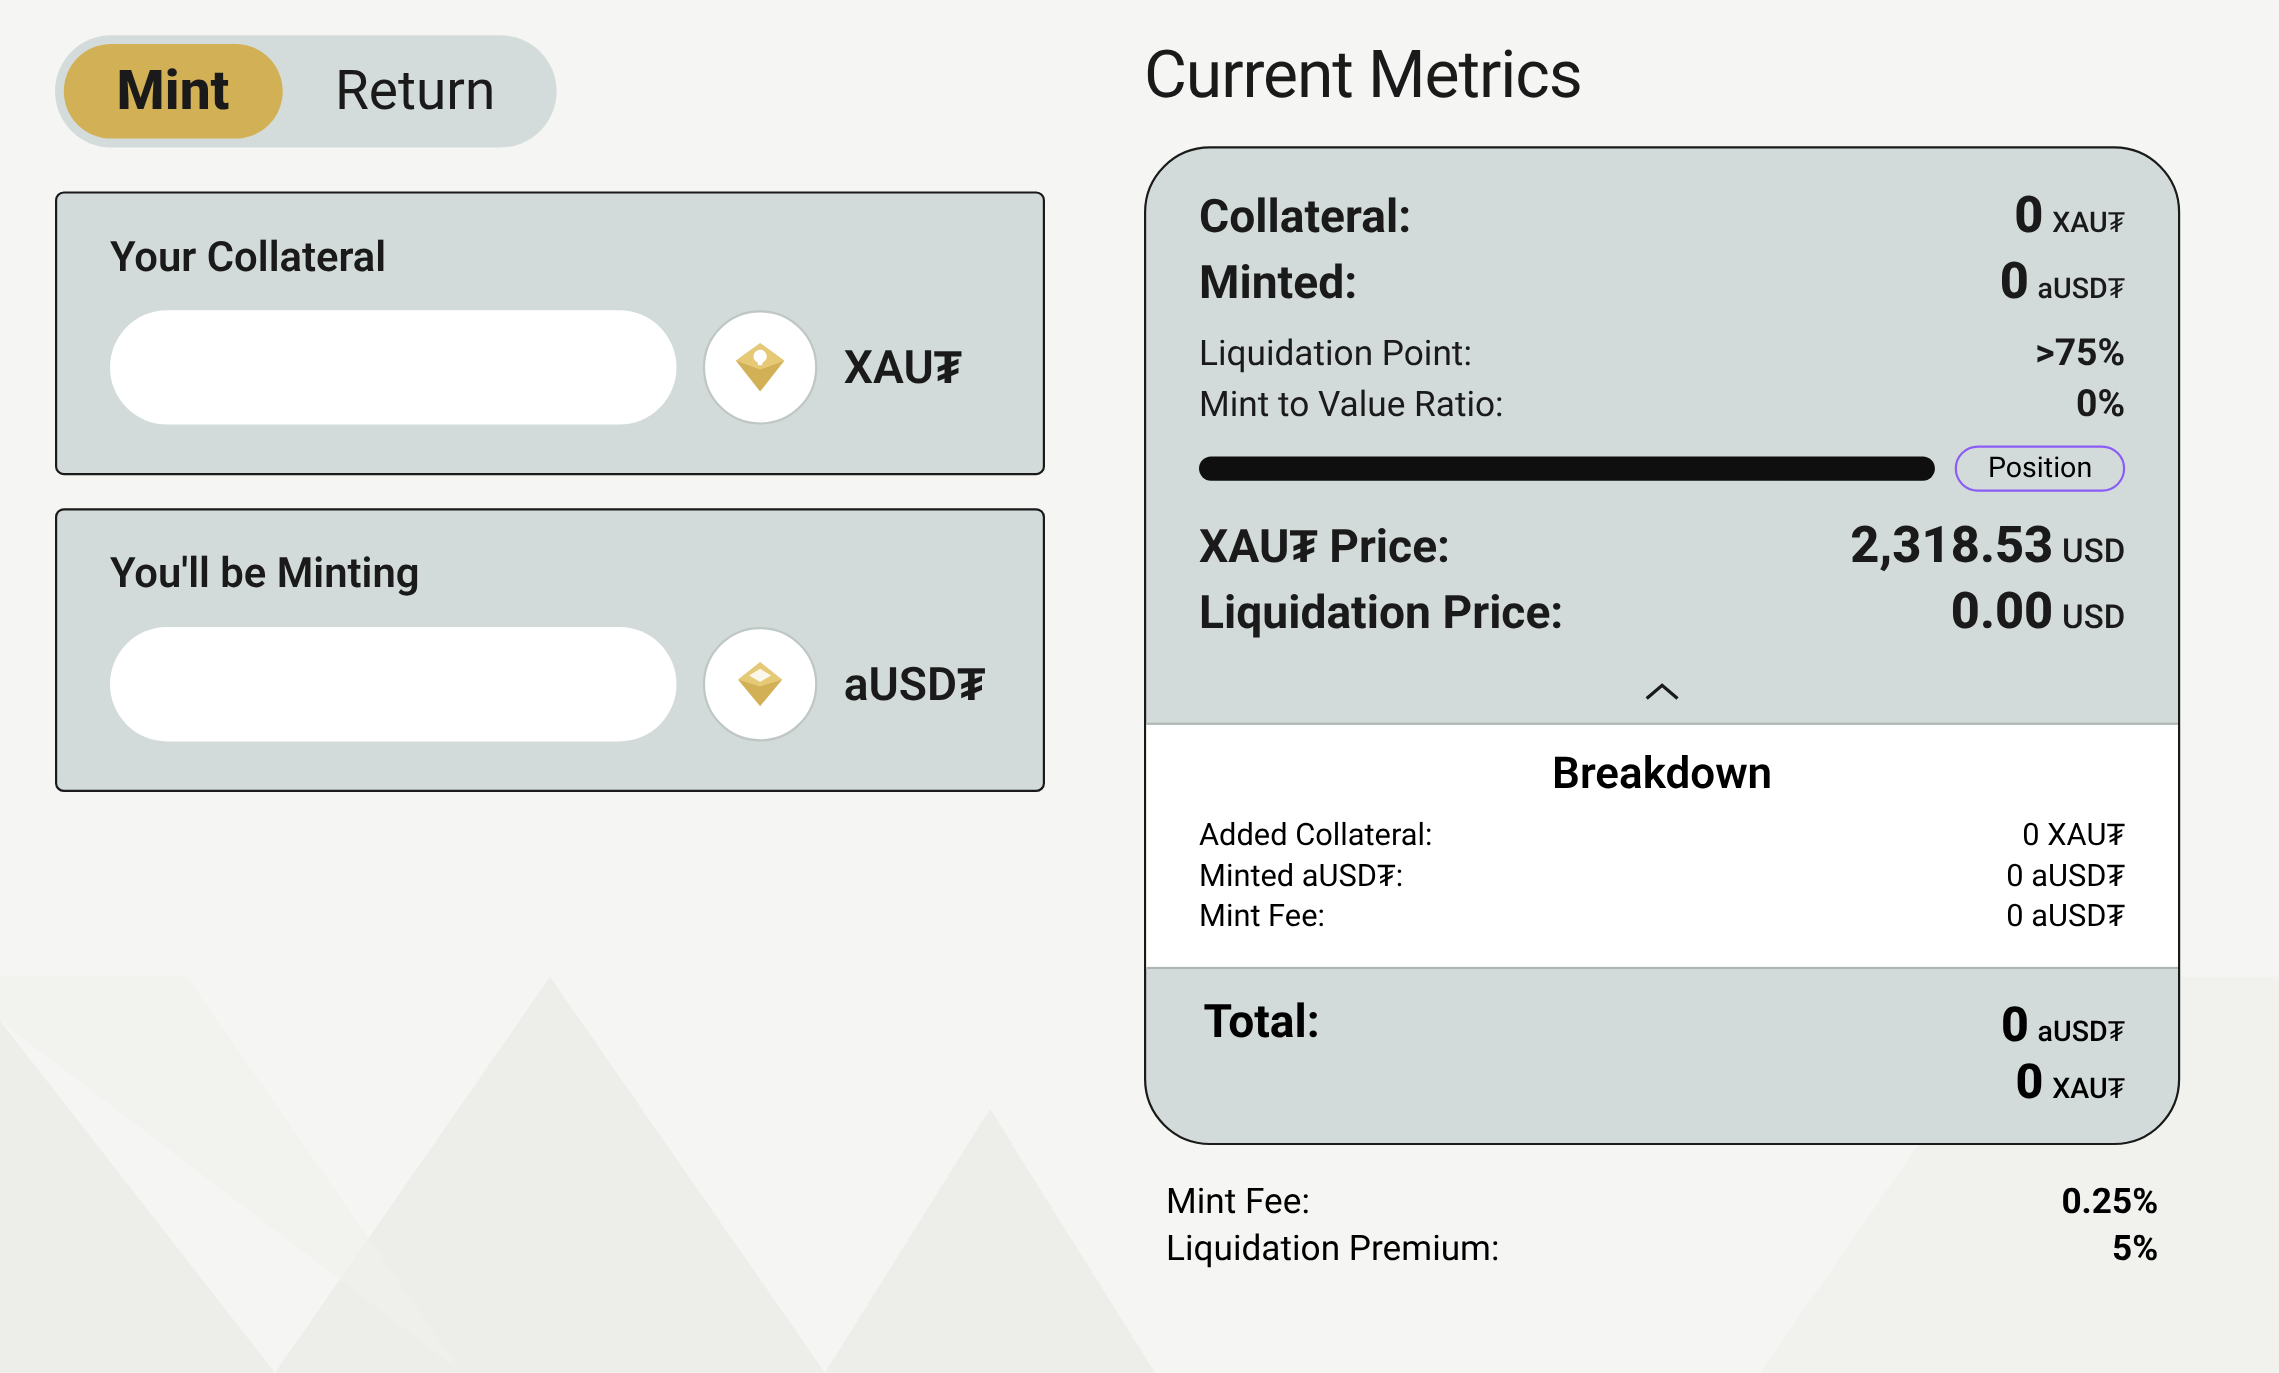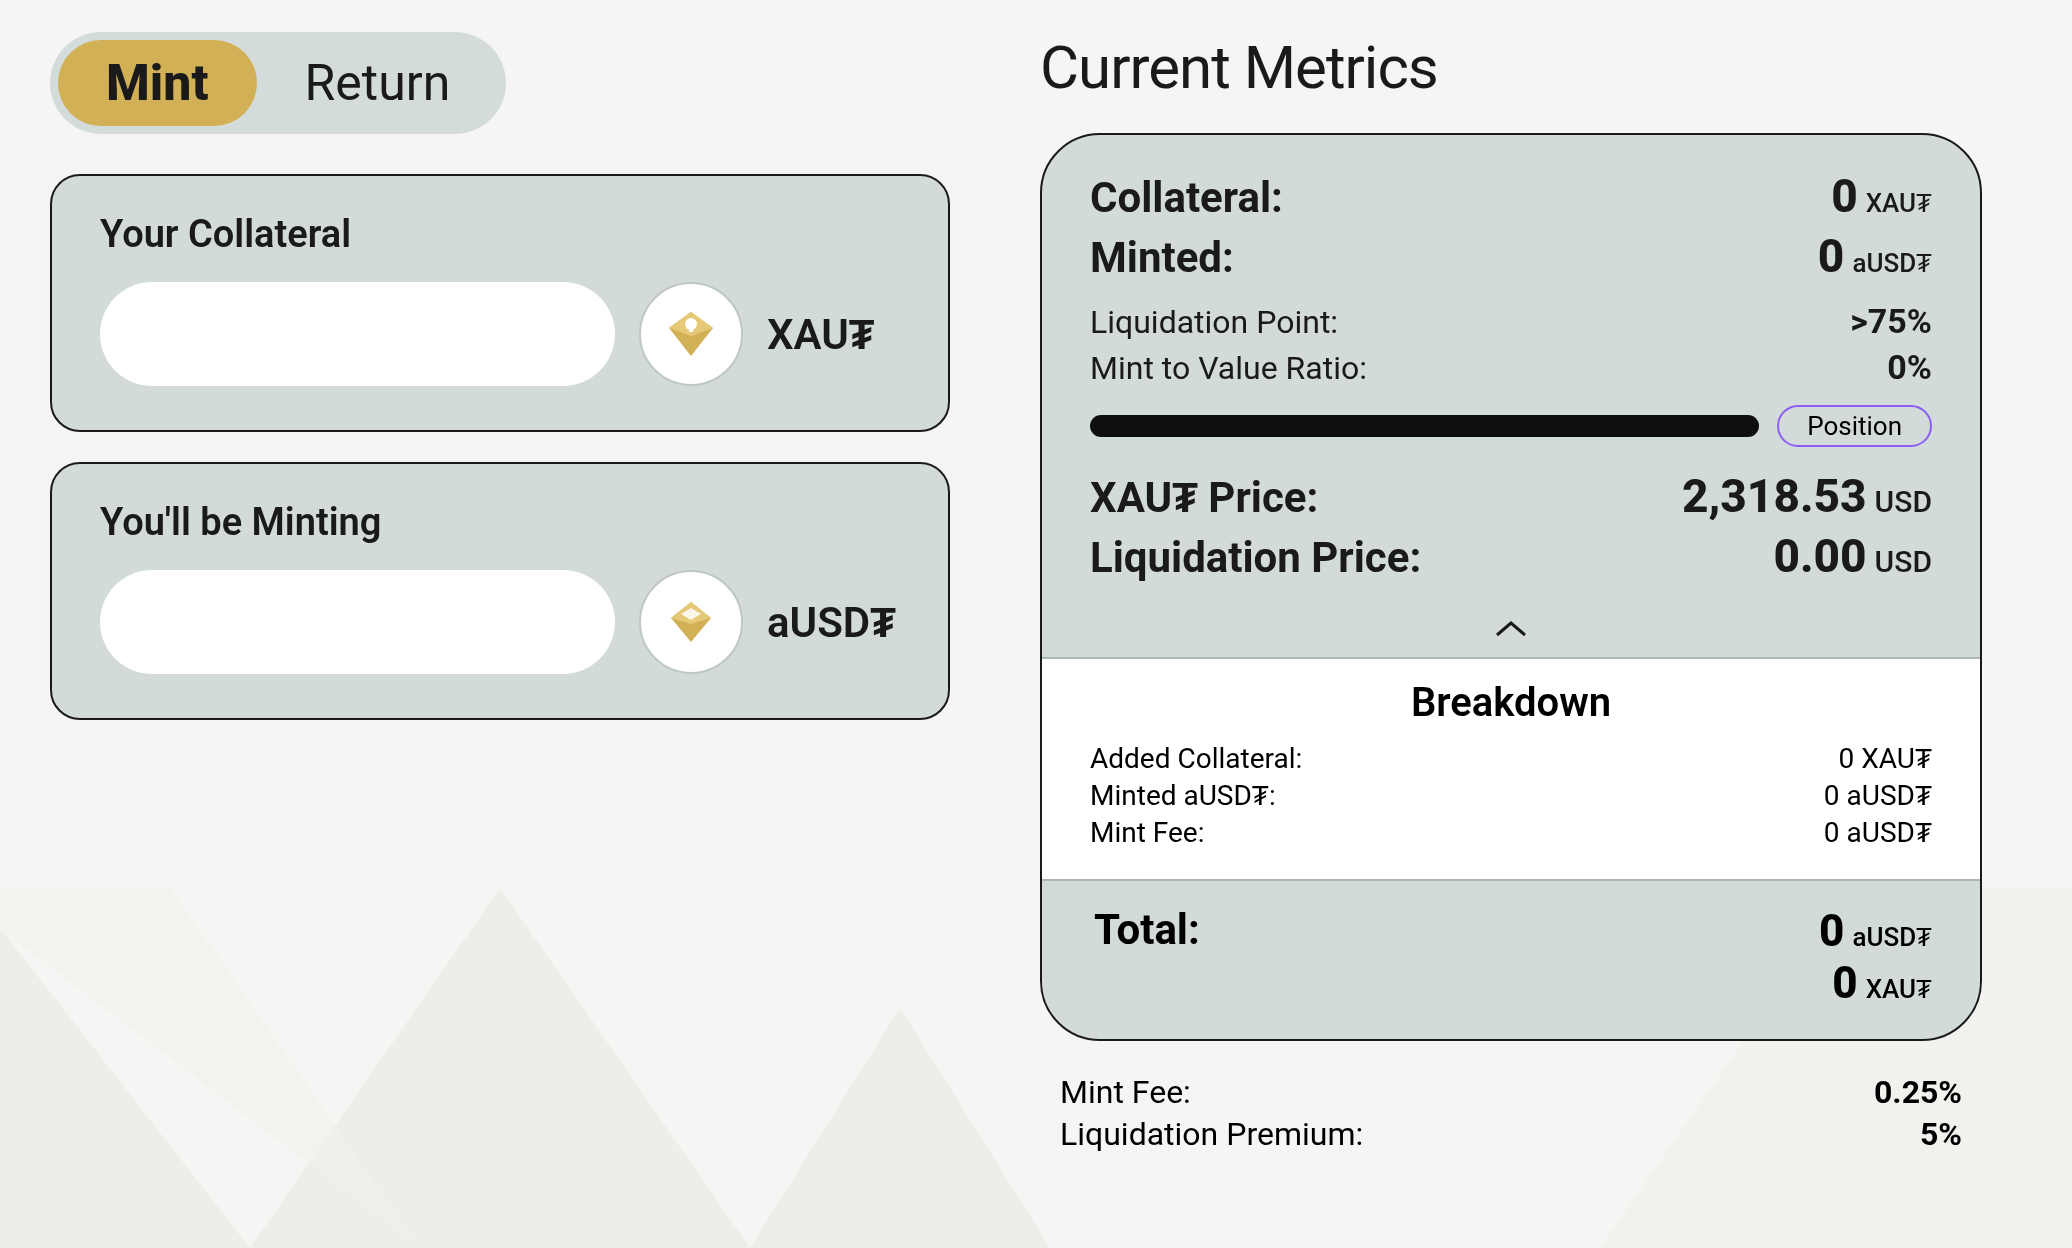--- a/index.html
+++ b/index.html
@@ -46,21 +46,21 @@
 }
 .tab.active {
   background: #d2b055;
   font-weight: 800;
 }
 
 
 .input-card {
   background: #d2dbd9;
   border: 2px solid #1a1a1a;
-  border-radius: 30px;
+  border-radius: 8px;
   padding: 36px 48px 44px 48px;
   margin-bottom: 30px;
 }
 .input-card-label {
   font-size: 38px;
   font-weight: 600;
   color: #1a1a1a;
   margin-bottom: 26px;
 }
 .input-row {

